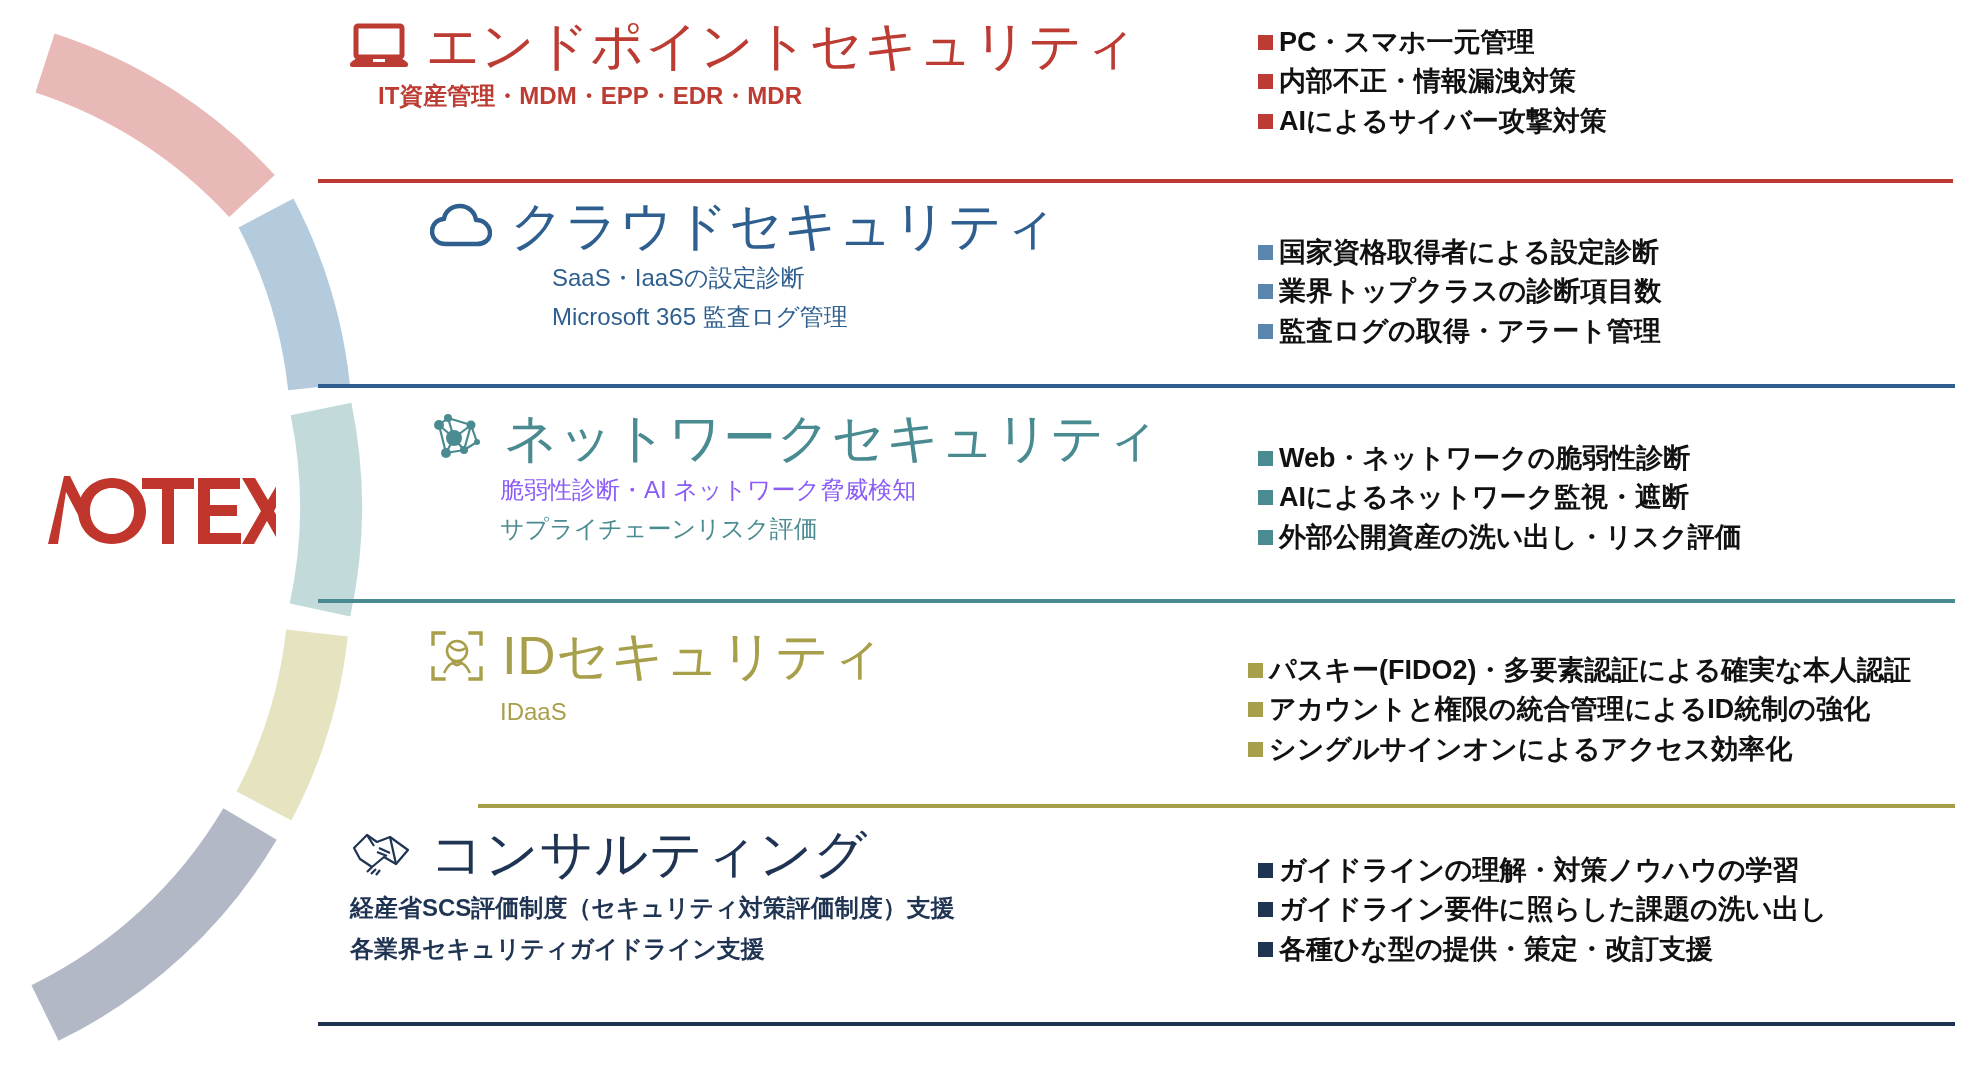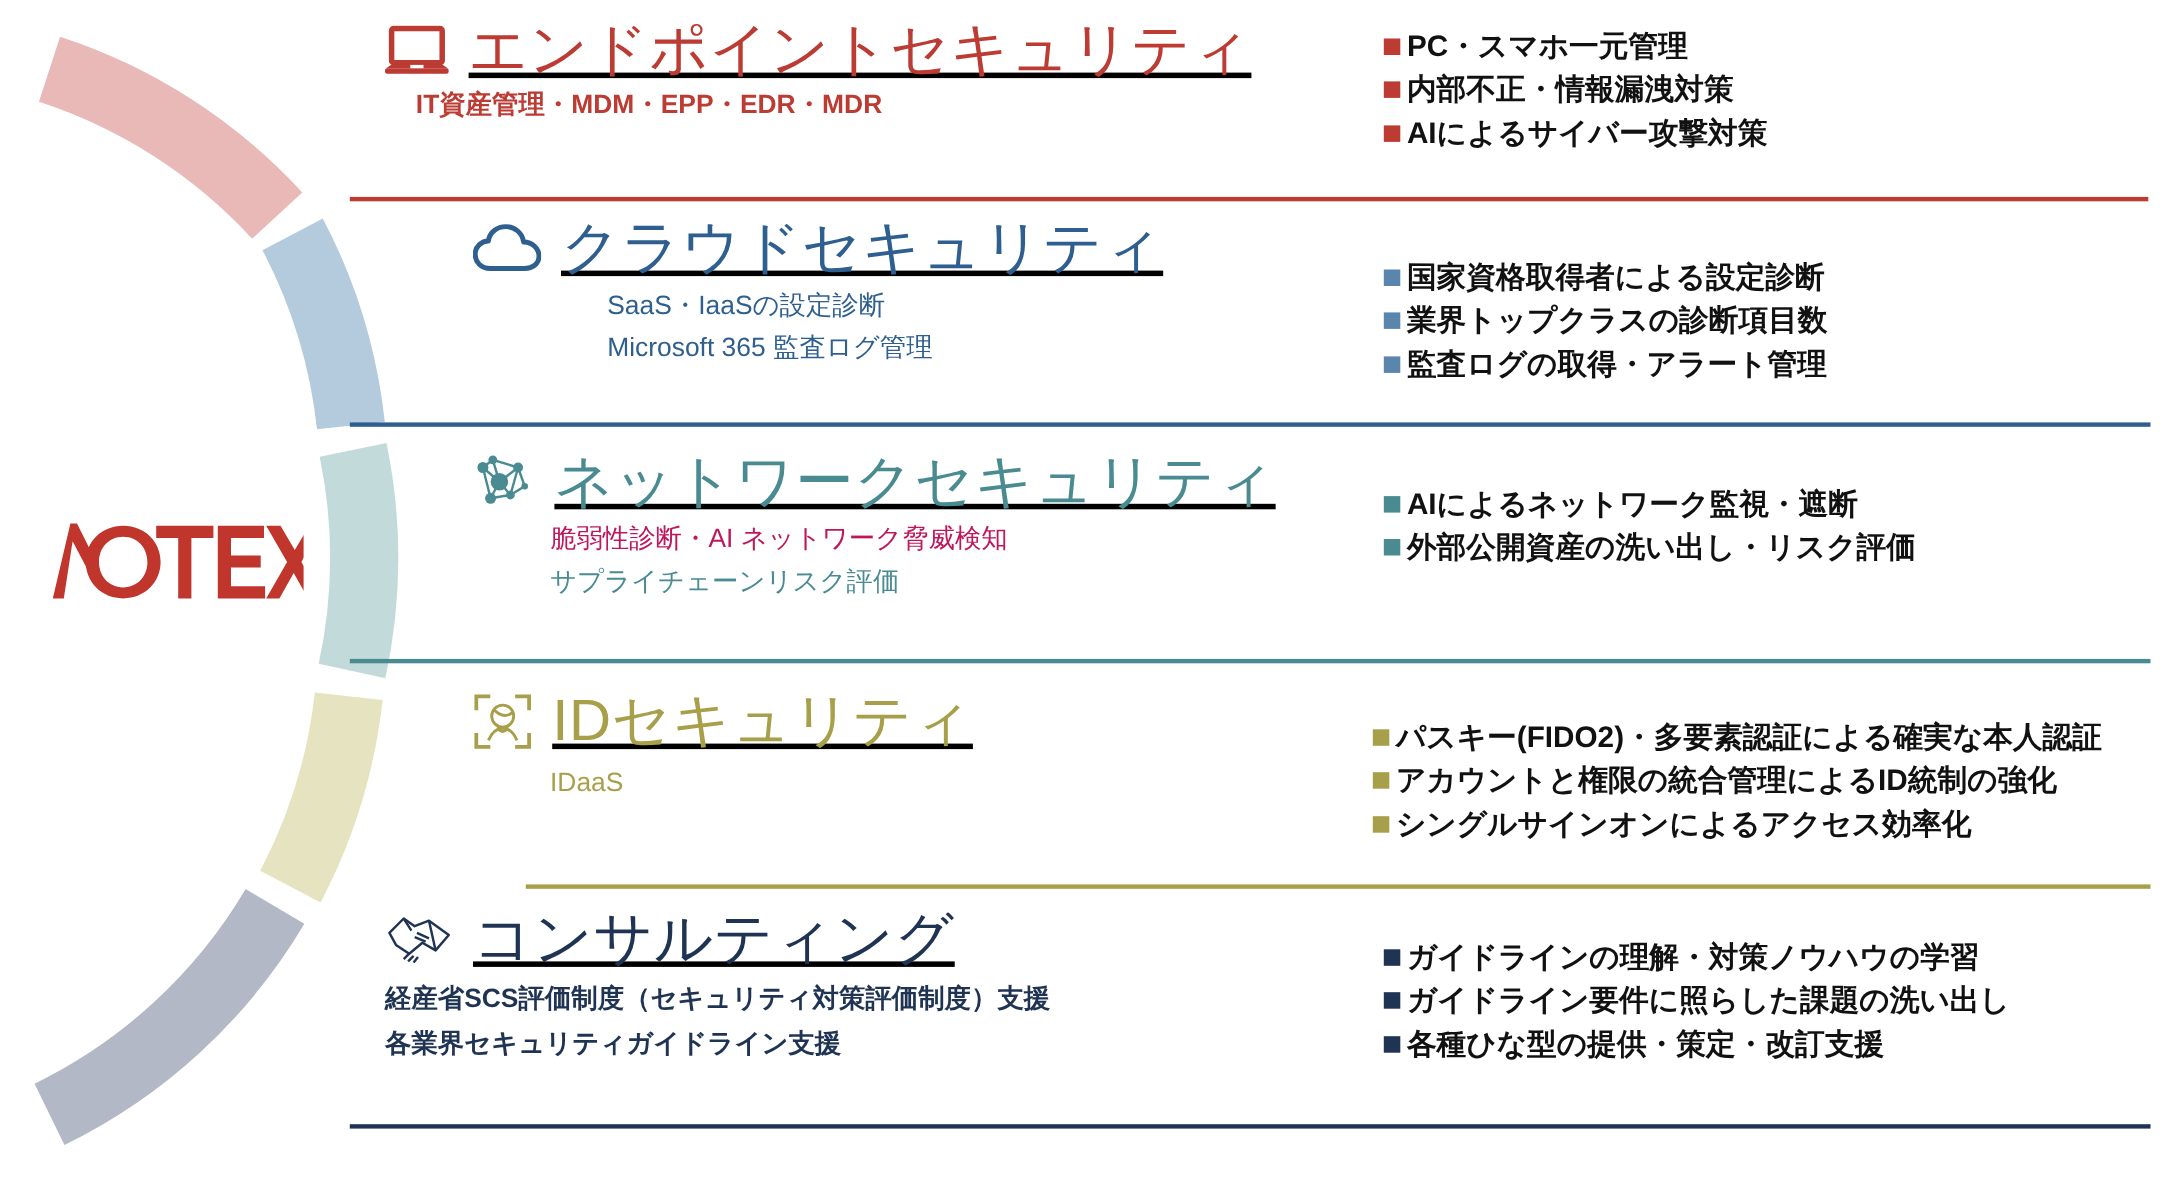--- a/index.html
+++ b/index.html
@@ -51,21 +51,20 @@
     position: absolute;
     top: 0;
     display: flex;
     flex-direction: column;
   }
   .title-line {
     display: flex;
     align-items: center;
     gap: 18px;
     white-space: nowrap;
-    text-decoration: underline;
   }
   .svc-icon {
     display: inline-block;
     flex: 0 0 auto;
     line-height: 0;
   }
   .svc-title {
     font-size: 53px;
     font-weight: 400;
     letter-spacing: 0.5px;
@@ -265,25 +264,29 @@
                 <circle cx="18" cy="6" r="4"></circle>
                 <circle cx="41" cy="13" r="4.5"></circle>
                 <circle cx="16" cy="41" r="5"></circle>
                 <circle cx="34" cy="38" r="4"></circle>
                 <circle cx="47" cy="30" r="3"></circle>
               </g>
             </svg>
           </span>
           <span class="svc-title" style="color: rgb(74, 139, 146);">ネットワークセキュリティ</span>
         </div>
-        <span class="svc-sub normal" style="color: #be185d;">脆弱性診断・AI ネットワーク脅威検知</span>
+        <span class="svc-sub normal" style="color: #8b5cf6;">脆弱性診断・AI ネットワーク脅威検知</span>
         <span class="svc-sub normal" style="color: rgb(74, 139, 146);">サプライチェーンリスク評価</span>
       </div>
 
       <div class="bullets">
+        <div class="bullet">
+          <span class="sq" style="background: rgb(74, 139, 146);"></span>
+          <span>Web・ネットワークの脆弱性診断</span>
+        </div>
         <div class="bullet">
           <span class="sq" style="background: rgb(74, 139, 146);"></span>
           <span>AIによるネットワーク監視・遮断</span>
         </div>
         <div class="bullet">
           <span class="sq" style="background: rgb(74, 139, 146);"></span>
           <span>外部公開資産の洗い出し・リスク評価</span>
         </div>
       </div>
     </div>

